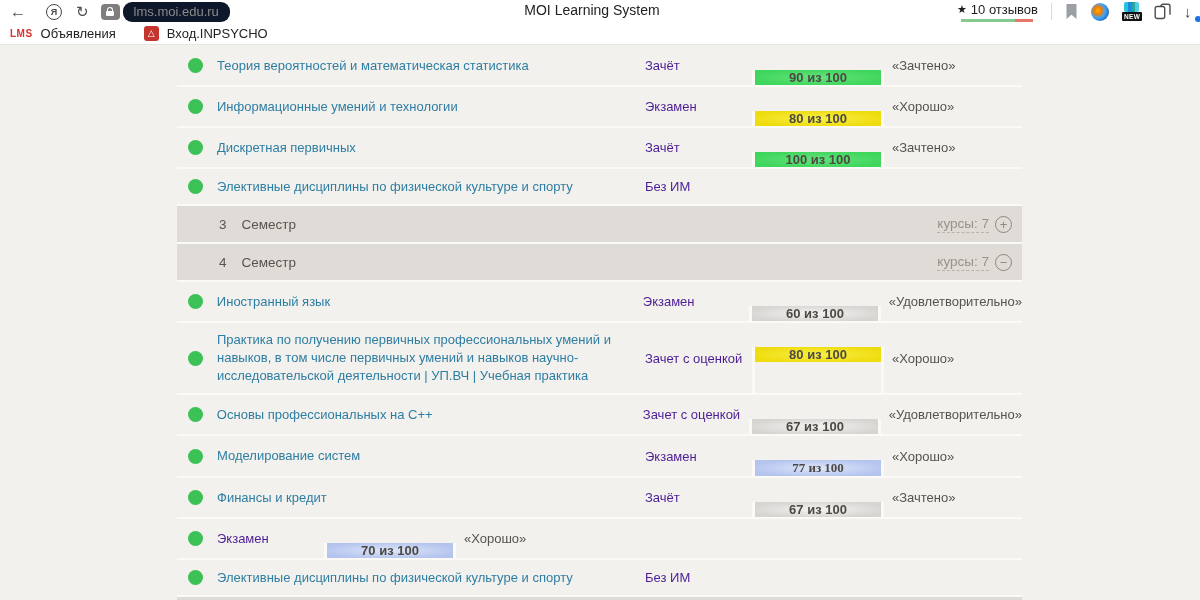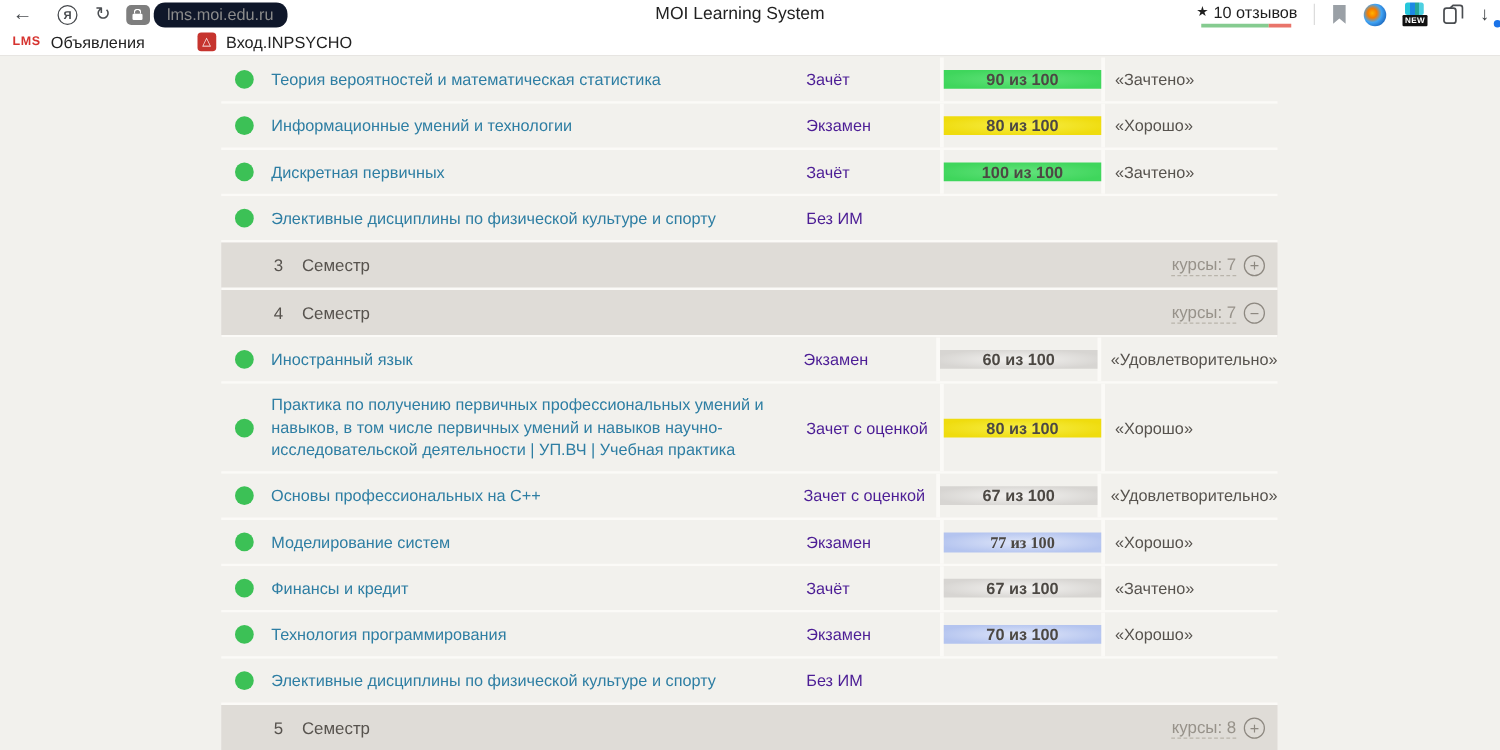--- a/index.html
+++ b/index.html
@@ -28,38 +28,38 @@
   .bm-flag svg { display: block; }
   .orb { width: 18px; height: 18px; border-radius: 50%; background: radial-gradient(circle at 38% 42%, #ffb300 0%, #f57c00 24%, #42a5f5 48%, #1258b0 85%); }
   .new-ext { position: relative; width: 19px; height: 19px; }
   .new-mosaic { position: absolute; top: 0; left: 2px; width: 15px; height: 10px;
     background: linear-gradient(90deg, #26c6da 0 4px, #1e88e5 4px 8px, #26a69a 8px 11px, #4dd0e1 11px 15px); border-radius: 2px; }
   .new-label { position: absolute; bottom: 0; left: 0; background: #111; color: #fff; font-size: 6.5px; font-weight: bold; padding: 1px 2px; border-radius: 1px; letter-spacing: .3px; }
   .cards-icon svg { display: block; }
   .download { position: relative; font-size: 15px; color: #3c4043; width: 14px; margin-right: -4px; }
   .dl-dot { position: absolute; right: -3px; bottom: -2px; width: 6px; height: 6px; border-radius: 50%; background: #1a73e8; }
 
-  .bookmarks { height: 21px; display: flex; align-items: center; padding-left: 10px; gap: 42px; }
+  .bookmarks { height: 21px; display: flex; align-items: center; padding-left: 10px; gap: 28px; }
   .bm-item { display: flex; align-items: center; gap: 8px; cursor: pointer; }
   .lms-logo { color: #d6332f; font-weight: bold; font-size: 10px; letter-spacing: .5px; }
   .bm-label { font-size: 13px; color: #222; }
   .red-sq { width: 15px; height: 15px; background: #c6342e; border-radius: 3px; display: flex; align-items: center; justify-content: center; color: #fff; font-size: 9px; line-height: 1; }
 
   
   .content { position: absolute; top: 46px; left: 0; right: 0; bottom: 0; background: #f2f1ed; }
   .table { position: absolute; left: 177px; top: 0; width: 845px; }
   .row { display: flex; align-items: stretch; border-bottom: 2px solid #fbfaf7; background: #f2f1ed; }
   .row-course { min-height: 37px; }
   .cell { display: flex; align-items: center; }
   .cell-dot { width: 40px; justify-content: flex-start; padding-left: 11px; }
   .dot { width: 15px; height: 15px; border-radius: 50%; background: var(--dot-color, #3cc156); }
   .cell-name { width: 428px; padding: 8px 12px 8px 0; font-size: 13px; line-height: 18px; }
   .course-link { color: #2e7ea3; cursor: pointer; }
   .cell-exam { width: 107px; font-size: 13px; color: #4c1d95; }
-  .cell-badge { width: 132px; border-left: 3px solid #fbfaf7; border-right: 3px solid #fbfaf7; display: flex; align-items: center; }
+  .cell-badge { width: 132px; border-left: 3px solid #fbfaf7; border-right: 3px solid #fbfaf7; display: flex; align-items: flex-start; margin-top: 24px; }
   .cell-badge.empty { border-left-color: transparent; border-right-color: transparent; }
   .badge { flex: 1; display: flex; align-items: center; justify-content: center; font-size: 13px; font-weight: bold; color: #4c4843; }
   .cell-grade { flex: 1; padding-left: 8px; font-size: 13px; color: #57534e; }
 
   .row-semester { height: 38px; background: #dfdcd7; align-items: center; }
   .sem-number { font-size: 13.5px; color: #57534e; padding-left: 42px; }
   .sem-label { font-size: 13.5px; color: #57534e; padding-left: 15px; }
   .sem-right { margin-left: auto; display: flex; align-items: center; gap: 6px; padding-right: 10px; cursor: pointer; }
   .courses-link { font-size: 13.5px; color: #97928a; border-bottom: 1px dashed #b9b4ab; padding-bottom: 1px; }
   .toggle-circle { width: 17px; height: 17px; border: 1.6px solid #8d8880; border-radius: 50%; display: flex; align-items: center; justify-content: center; font-size: 13px; color: #8d8880; line-height: 1; }
@@ -271,23 +271,20 @@
     <div class="cell cell-badge">
       <span class="badge" style="background: radial-gradient(rgb(244, 243, 241) 0%, rgb(215, 213, 210) 78%);">67 из 100</span>
     </div>
     <div class="cell cell-grade">«Зачтено»</div>
   </div>
 
   <div class="row row-course">
     <div class="cell cell-dot">
       <span class="dot"></span>
     </div>
-    <div class="cell cell-name">
-      <span class="course-link">Технология программирования</span>
-    </div>
     <div class="cell cell-exam">Экзамен</div>
     <div class="cell cell-badge">
       <span class="badge" style="background: radial-gradient(rgb(223, 230, 249) 0%, rgb(180, 196, 239) 78%);">70 из 100</span>
     </div>
     <div class="cell cell-grade">«Хорошо»</div>
   </div>
 
   <div class="row row-course">
     <div class="cell cell-dot">
       <span class="dot"></span>

